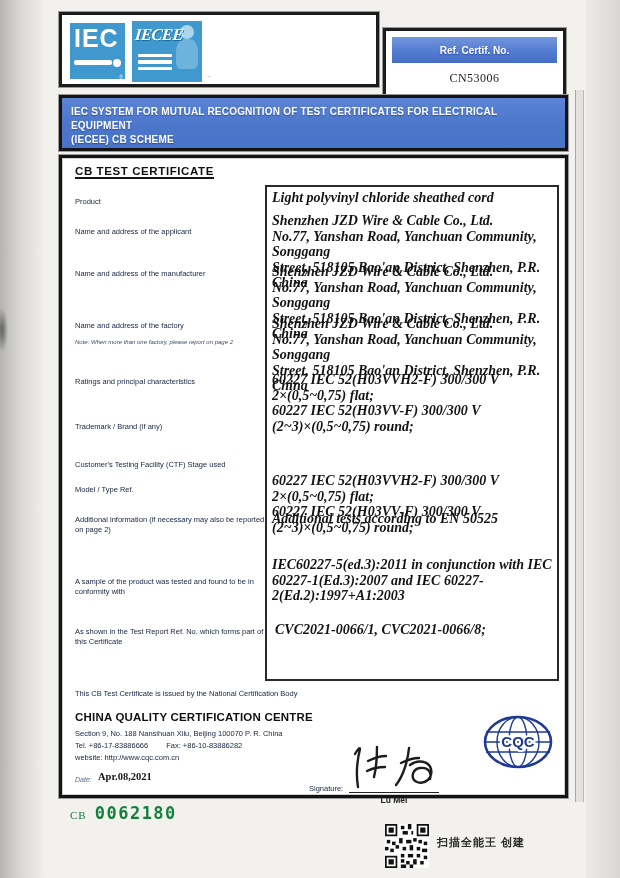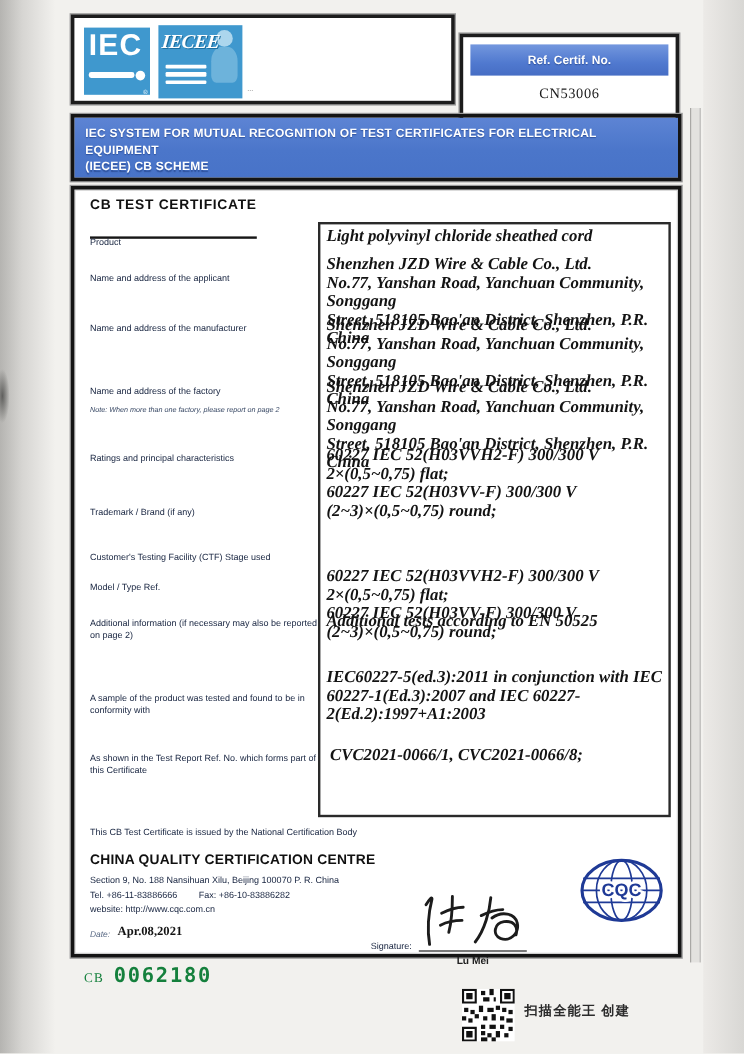--- a/index.html
+++ b/index.html
@@ -54,21 +54,21 @@
     border:3px solid #141414;box-shadow:0 0 0 1px #9a9a9a;
     background:linear-gradient(180deg,#5d84d4 0%,#4b76ca 55%,#4873c8 100%);}
   .banner-text{position:absolute;left:9px;top:7px;right:8px;color:#fff;font-weight:bold;
     font-size:10px;line-height:14px;white-space:pre-line;letter-spacing:.2px;
     text-shadow:0 1px 1px #2c4f9a;}
 
   
   .main-box{position:absolute;left:59px;top:155px;width:509px;height:643px;background:#fff;
     border:3px solid #141414;box-shadow:0 0 0 1px #9a9a9a, inset 0 0 0 1px #cfcfcf;box-sizing:border-box;}
   .cert-title{position:absolute;left:13px;top:7px;font-weight:bold;font-size:11.5px;letter-spacing:.6px;
-    color:#111;border-bottom:2px solid #161616;padding-bottom:20px;}
+    color:#111;border-bottom:2px solid #161616;padding-bottom:0;}
   .value-box{position:absolute;left:203px;top:27px;width:294px;height:496px;
     border:2px solid #2a2a2a;box-sizing:border-box;}
   .lbl{position:absolute;left:13px;width:190px;font-size:7.5px;line-height:9.5px;color:#16233f;}
   .note{position:absolute;left:13px;width:200px;font-size:6px;font-style:italic;color:#3a4a66;}
   .val{position:absolute;left:210px;width:282px;font-family:"Liberation Serif",serif;
     font-weight:bold;font-size:14px;line-height:15.5px;color:#131313;white-space:pre-line;font-style:italic;}
 
   .issuer-note{position:absolute;left:13px;top:531px;font-size:7.5px;color:#16233f;}
   .issuer-name{position:absolute;left:13px;top:553px;font-weight:bold;font-size:11.5px;color:#101010;letter-spacing:.2px;}
   .issuer-line{position:absolute;left:13px;font-size:7.5px;color:#16233f;}
@@ -163,21 +163,21 @@
 60227 IEC 52(H03VV-F) 300/300 V (2~3)×(0,5~0,75) round;</div>
     <div class="val" style="top:353px">Additional tests according to EN 50525</div>
     <div class="val" style="top:399px">IEC60227-5(ed.3):2011 in conjunction with IEC
 60227-1(Ed.3):2007 and IEC 60227-2(Ed.2):1997+A1:2003</div>
     <div class="val" style="top:464px;left:213px">CVC2021-0066/1, CVC2021-0066/8;</div>
 
     <div class="issuer-note">This CB Test Certificate is issued by the National Certification Body</div>
     <div class="issuer-name">CHINA QUALITY CERTIFICATION CENTRE</div>
     <div class="issuer-line" style="top:571px">Section 9, No. 188 Nansihuan Xilu, Beijing 100070 P. R. China</div>
     <div class="issuer-line telfax" style="top:583px">
-      <span>Tel. +86-11-83886666</span><span>Fax: +86-10-83886282</span>
+      <span>Tel. +86-17-83886666</span><span>Fax: +86-10-83886282</span>
     </div>
     <div class="issuer-line" style="top:595px">website: http://www.cqc.com.cn</div>
 
     <div class="date-label">Date:</div>
     <div class="date-value">Apr.08,2021</div>
 
     <div class="sig-label">Signature:</div>
     <svg class="sig-hand" width="100" height="50" viewBox="0 0 100 50">
       <g fill="none" stroke="#1c1c1c" stroke-width="2.4" stroke-linecap="round">
         <path d="M14,46 C12,34 13,20 16,8 C16,6 14,8 11,13"></path>

